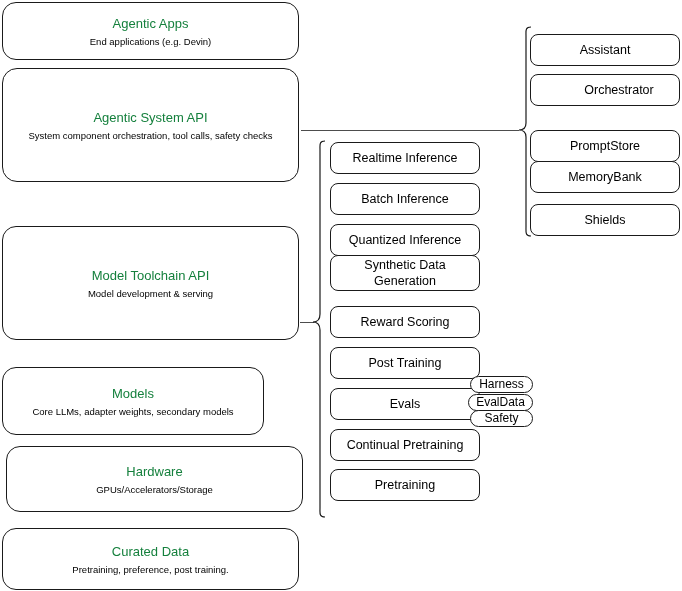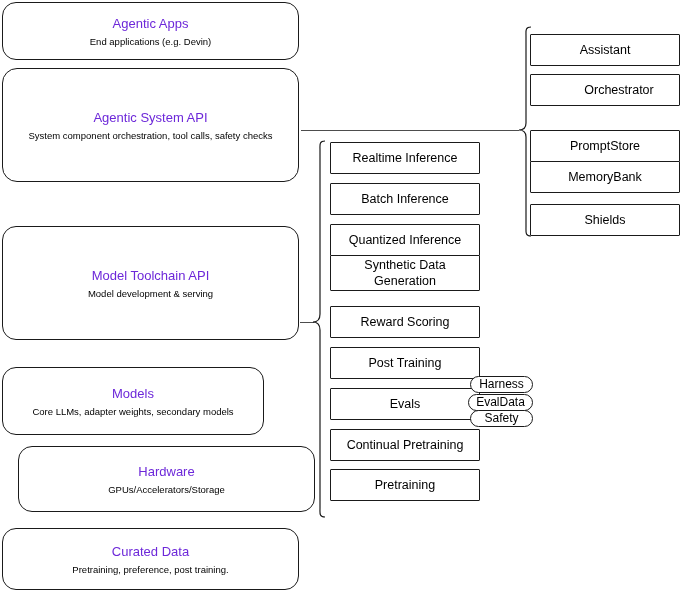--- a/index.html
+++ b/index.html
@@ -30,30 +30,30 @@
     justify-content: center;
     text-align: center;
   }
   .layer {
     border-radius: 14px;
     padding: 4px 10px;
   }
   .layer .title {
     font-size: 13px;
     line-height: 17px;
-    color: #6d28d9;
+    color: #15803d;
   }
   .layer .subtitle {
     font-size: 9.5px;
     line-height: 13px;
     color: #000;
     margin-top: 3px;
   }
   .chip {
-    border-radius: 1px;
+    border-radius: 8px;
     font-size: 12.5px;
     line-height: 16px;
     padding: 0 6px;
   }
   .pill {
     border-radius: 999px;
     font-size: 12px;
     line-height: 15px;
     padding: 0 4px;
     z-index: 5;
@@ -90,21 +90,21 @@
   <div class="node layer" style="left:2px; top:226px; width:297px; height:114px;">
     <div class="title">Model Toolchain API</div>
     <div class="subtitle">Model development &amp; serving</div>
   </div>
 
   <div class="node layer" style="left:2px; top:367px; width:262px; height:68px;">
     <div class="title">Models</div>
     <div class="subtitle">Core LLMs, adapter weights, secondary models</div>
   </div>
 
-  <div class="node layer" style="left:18px; top:446px; width:297px; height:66px;">
+  <div class="node layer" style="left:6px; top:446px; width:297px; height:66px;">
     <div class="title">Hardware</div>
     <div class="subtitle">GPUs/Accelerators/Storage</div>
   </div>
 
   <div class="node layer" style="left:2px; top:528px; width:297px; height:62px;">
     <div class="title">Curated Data</div>
     <div class="subtitle">Pretraining, preference, post training.</div>
   </div>
 
   <div class="connector" style="left:301px; top:130px; width:218px; height:1px;"></div>

